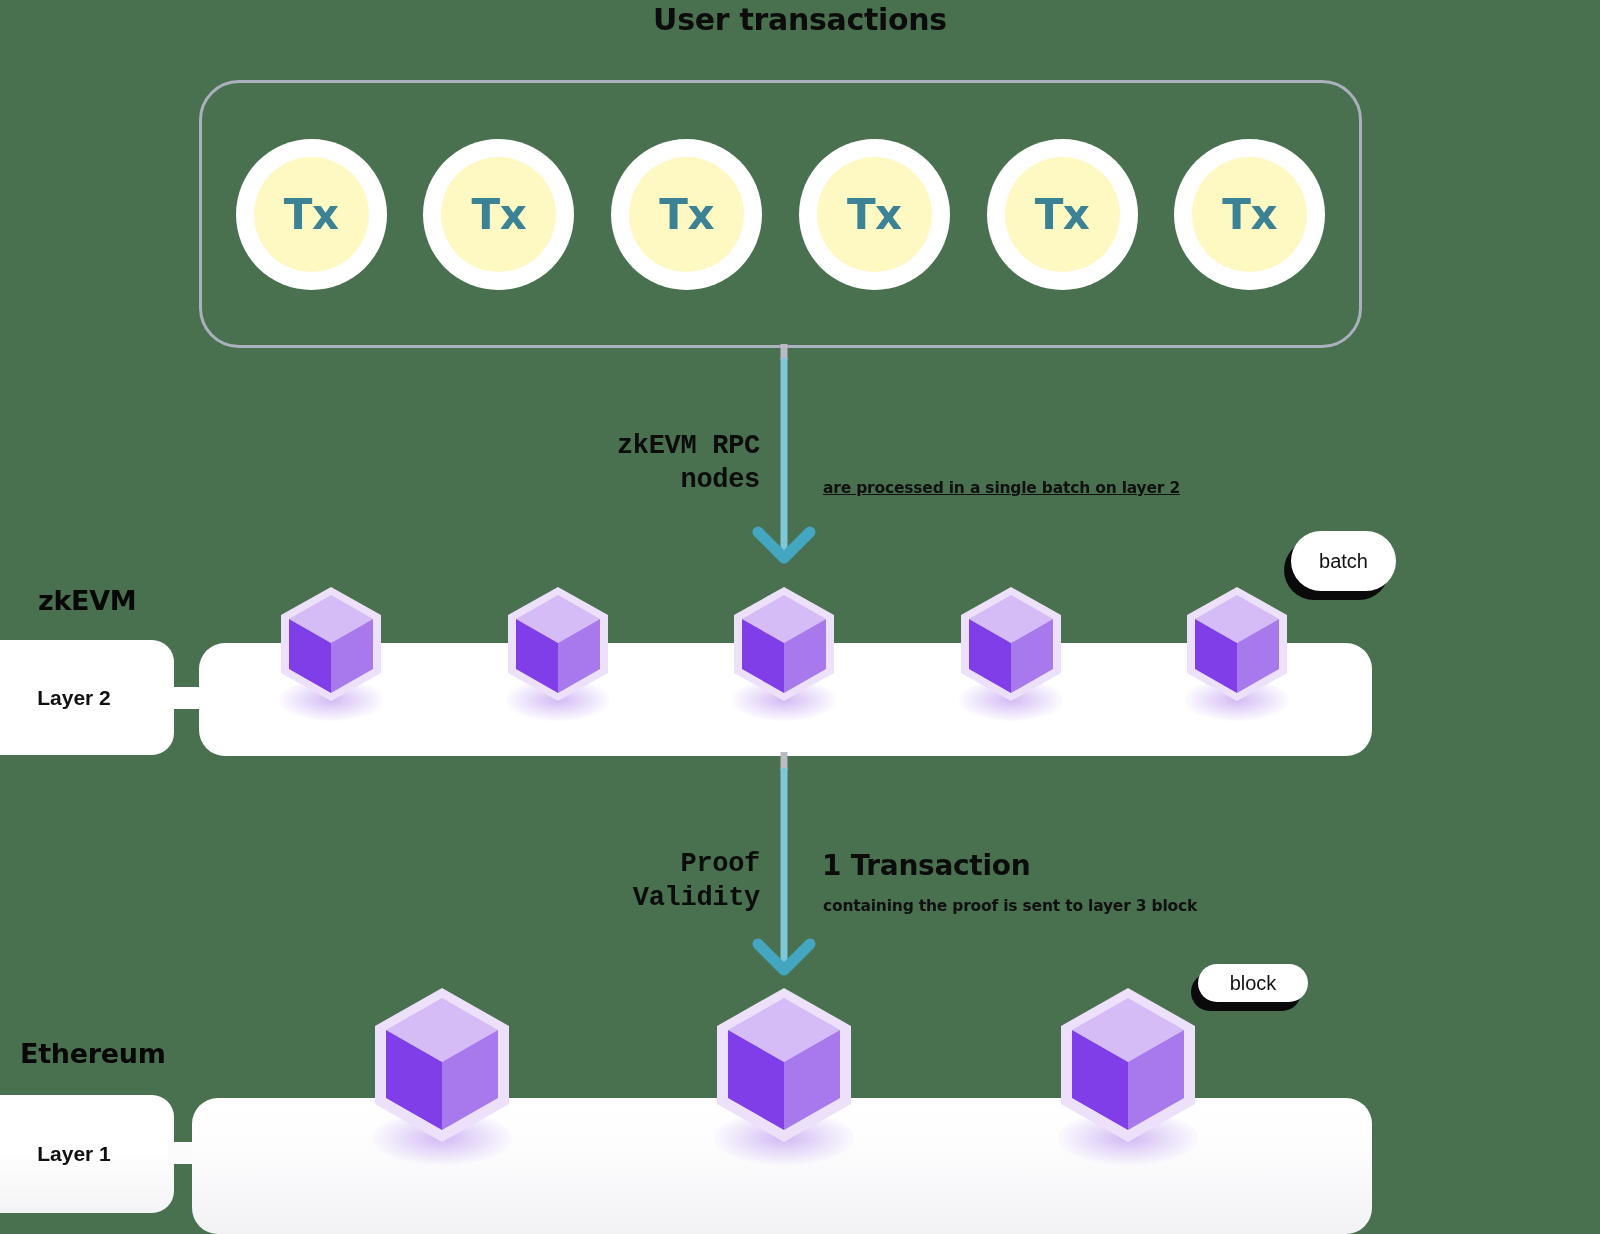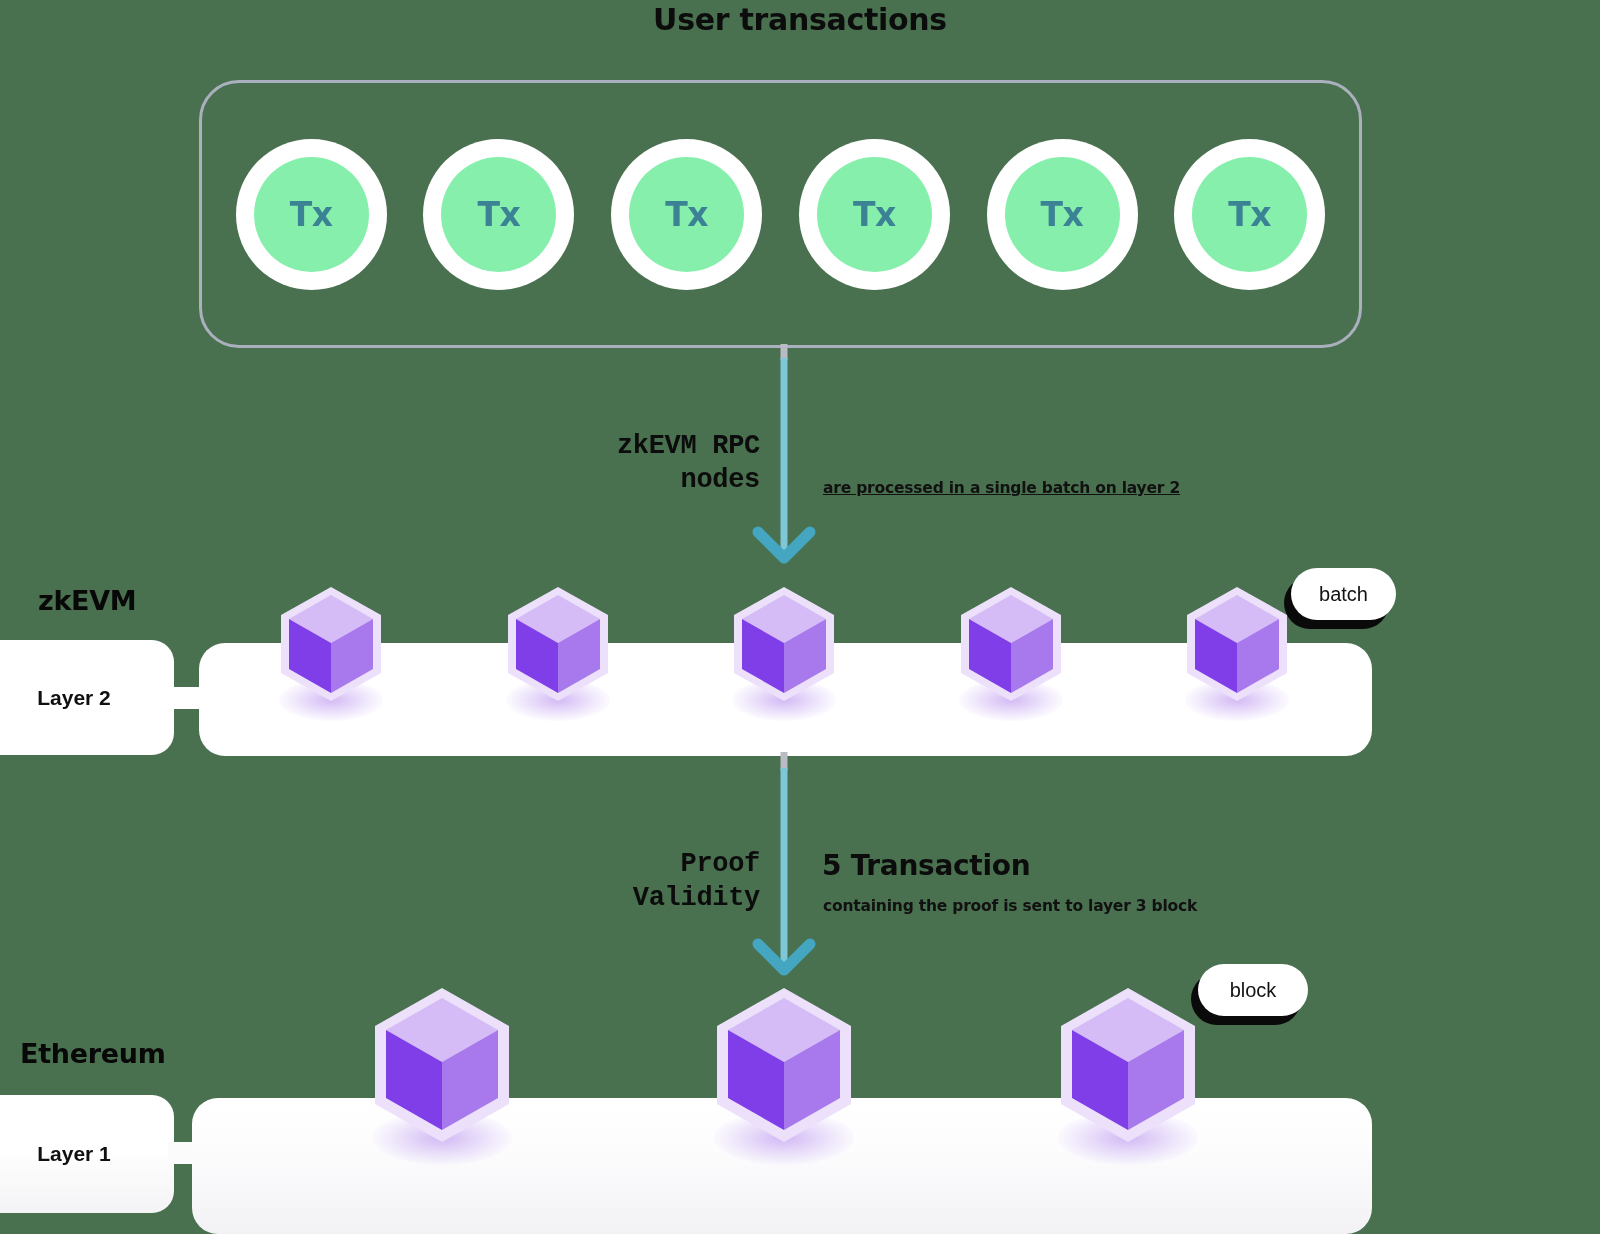--- a/index.html
+++ b/index.html
@@ -60,25 +60,25 @@
     border-radius: 50%;
     background: #ffffff;
     display: flex;
     align-items: center;
     justify-content: center;
   }
   .tx-inner {
     width: 115px;
     height: 115px;
     border-radius: 50%;
-    background: #86efac;
+    background: #fef9c3;
     display: flex;
     align-items: center;
     justify-content: center;
-    font-size: 33px;
+    font-size: 42px;
     font-weight: 700;
     color: #3b8295;
     font-family: "DejaVu Sans", sans-serif;
     letter-spacing: -0.5px;
   }
 
   
   .arrow {
     position: absolute;
   }
@@ -276,35 +276,35 @@
     <div class="cube-glow" style="bottom:-16px; width:104px; height:42px;"></div>
     <svg width="106" height="120" viewBox="0 0 106 120" style="position:absolute; left:0; top:0;">
       <polygon points="53,2 103,30 103,88 53,116 3,88 3,30" fill="#ece0fb"></polygon>
       <polygon points="53,10 53,58 11,34" fill="#d5bcf6"></polygon>
       <polygon points="53,10 95,34 53,58" fill="#d5bcf6"></polygon>
       <polygon points="11,34 53,58 53,108 11,84" fill="#7f3ee8"></polygon>
       <polygon points="95,34 95,84 53,108 53,58" fill="#a779ec"></polygon>
     </svg>
   </div>
 
-  <div class="badge" style="left:1291px; top:531px; width:105px; height:52px;margin-top:37px;">
+  <div class="badge" style="left:1291px; top:531px; width:105px; height:60px;">
     <span>batch</span>
   </div>
 
   <svg class="arrow" style="left:744px; top:752px; width:80px; height:240px;" viewBox="0 0 80 240">
     <line x1="40" y1="0" x2="40" y2="18" stroke="#b9bcc4" stroke-width="7"></line>
     <line x1="40" y1="16" x2="40" y2="216" stroke="#7ec7d9" stroke-width="7"></line>
     <path d="M14 192 L40 218 L66 192" fill="none" stroke="#45a6c2" stroke-width="11" stroke-linecap="round" stroke-linejoin="round"></path>
   </svg>
 
   <div class="label-left" style="left:440px; top:848px; width:320px;">
     <div>Proof</div>
     <div>Validity</div>
   </div>
-  <div class="label-right-title" style="left:822px; top:849px;">5 Transaction</div>
+  <div class="label-right-title" style="left:822px; top:849px;">1 Transaction</div>
   <div class="label-right-sub" style="left:823px; top:897px;">containing the proof is sent to layer 3 block</div>
 
   <div class="layer-name" style="left:20px; top:1038px;">Ethereum</div>
 
   <div class="layer-box l1" style="left:-26px; top:1095px; width:200px; height:118px;">
     <span>Layer 1</span>
   </div>
   <div class="connector l1" style="left:168px; top:1142px; width:42px;"></div>
 
   <div class="chain-bar l1" style="left:192px; top:1098px; width:1180px; height:136px;"></div>
@@ -333,17 +333,17 @@
     <div class="cube-glow" style="bottom:-20px; width:140px; height:54px;"></div>
     <svg width="142" height="160" viewBox="0 0 142 160" style="position:absolute; left:0; top:0;">
       <polygon points="71,3 138,41 138,119 71,157 4,119 4,41" fill="#ece0fb"></polygon>
       <polygon points="71,13 71,77 15,45" fill="#d5bcf6"></polygon>
       <polygon points="71,13 127,45 71,77" fill="#d5bcf6"></polygon>
       <polygon points="15,45 71,77 71,145 15,113" fill="#7f3ee8"></polygon>
       <polygon points="127,45 127,113 71,145 71,77" fill="#a779ec"></polygon>
     </svg>
   </div>
 
-  <div class="badge" style="left:1198px; top:964px; width:110px; height:52px;">
+  <div class="badge" style="left:1198px; top:964px; width:110px; height:38px;">
     <span>block</span>
   </div>
 
 </div>
 
 </body></html>

